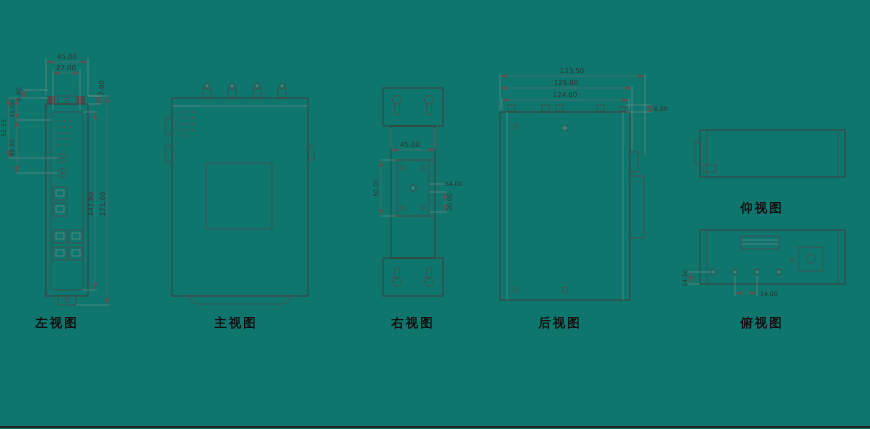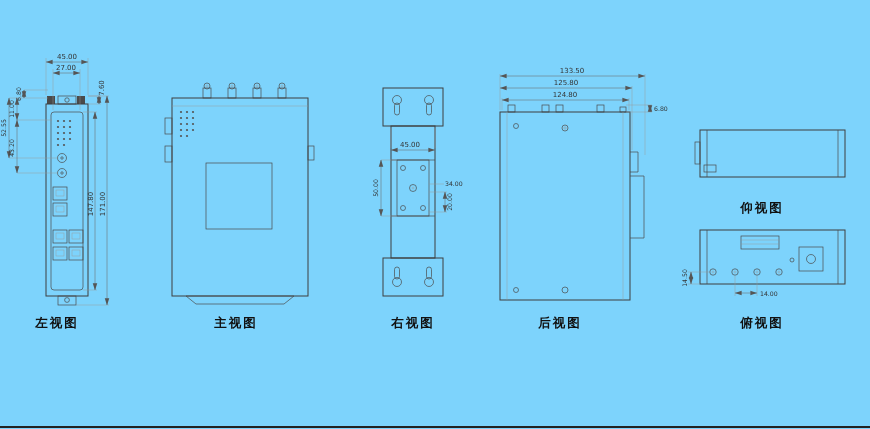--- a/index.html
+++ b/index.html
@@ -1,16 +1,16 @@
 <!DOCTYPE html>
 <html><head>
 <meta charset="utf-8">
 <style>
   html,body{margin:0;padding:0;background:#ffffff;}
-  .canvas{position:relative;width:870px;height:429px;background:#7dd3fc;overflow:hidden;
+  .canvas{position:relative;width:870px;height:429px;background:#0f766e;overflow:hidden;
           font-family:"DejaVu Sans","Liberation Sans",sans-serif;text-align:center;}
   svg{display:block;}
   .dim{font-family:"DejaVu Sans",sans-serif;font-size:7px;fill:#333;}
   .dim-s{font-family:"DejaVu Sans",sans-serif;font-size:6.2px;fill:#333;}
   .lbl{font-family:"DejaVu Sans",sans-serif;font-size:12.5px;fill:#111;font-weight:bold;letter-spacing:2px;}
   .ol{fill:none;stroke:#3f3f3f;stroke-width:1;}
   .ol2{fill:none;stroke:#4a4a4a;stroke-width:0.7;}
   .dl{stroke:#6a6a6a;stroke-width:0.55;fill:none;}
   .xl{stroke:#9a9a9a;stroke-width:0.45;fill:none;}
   .fd{fill:#4a4a4a;stroke:none;}

